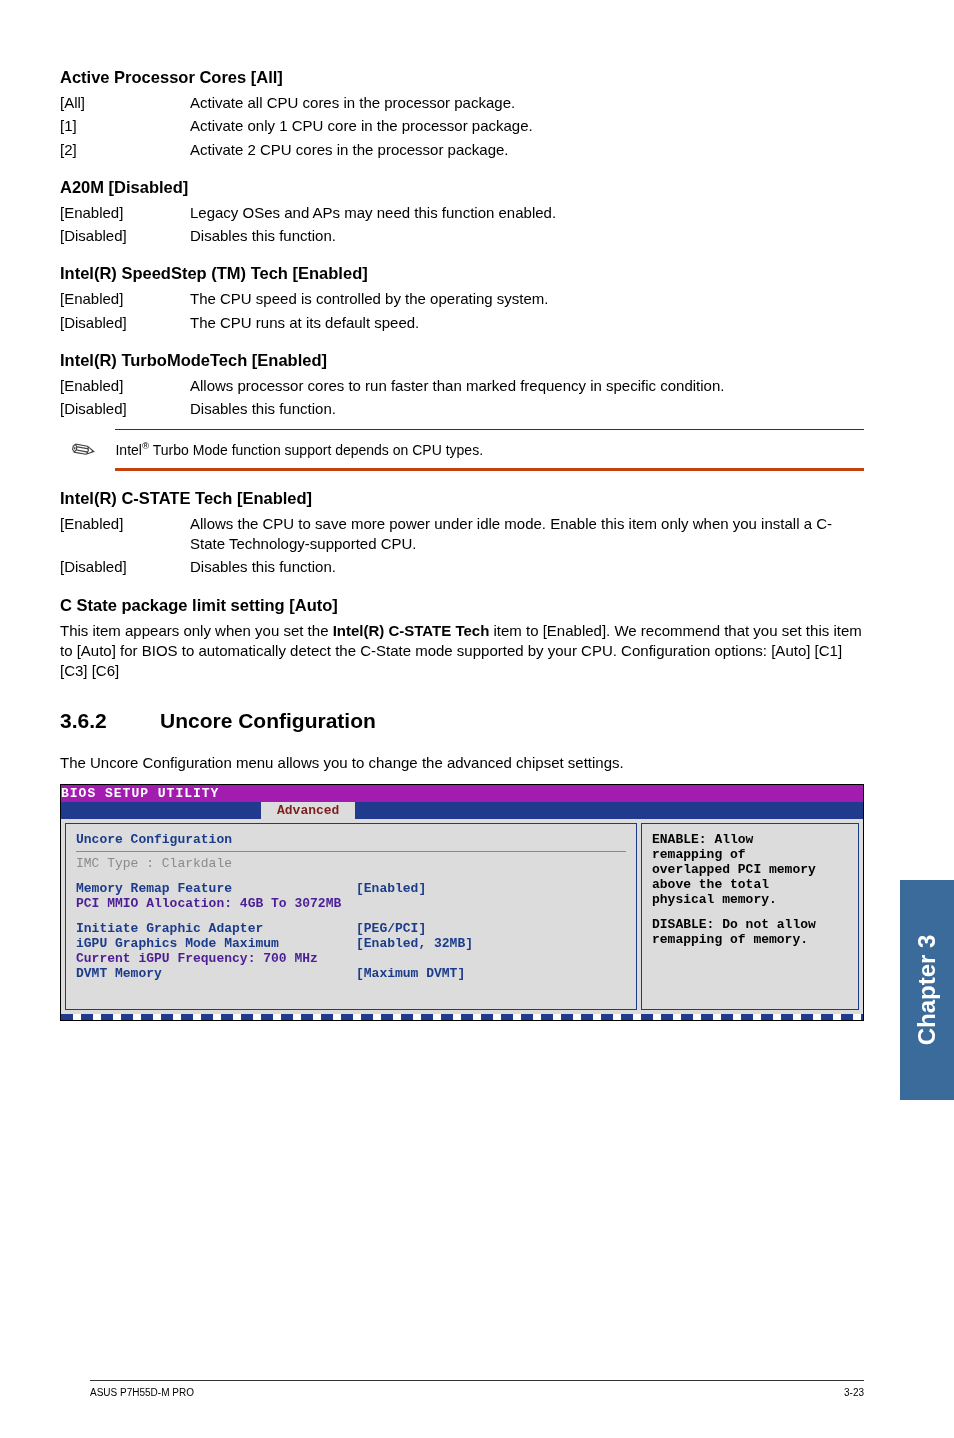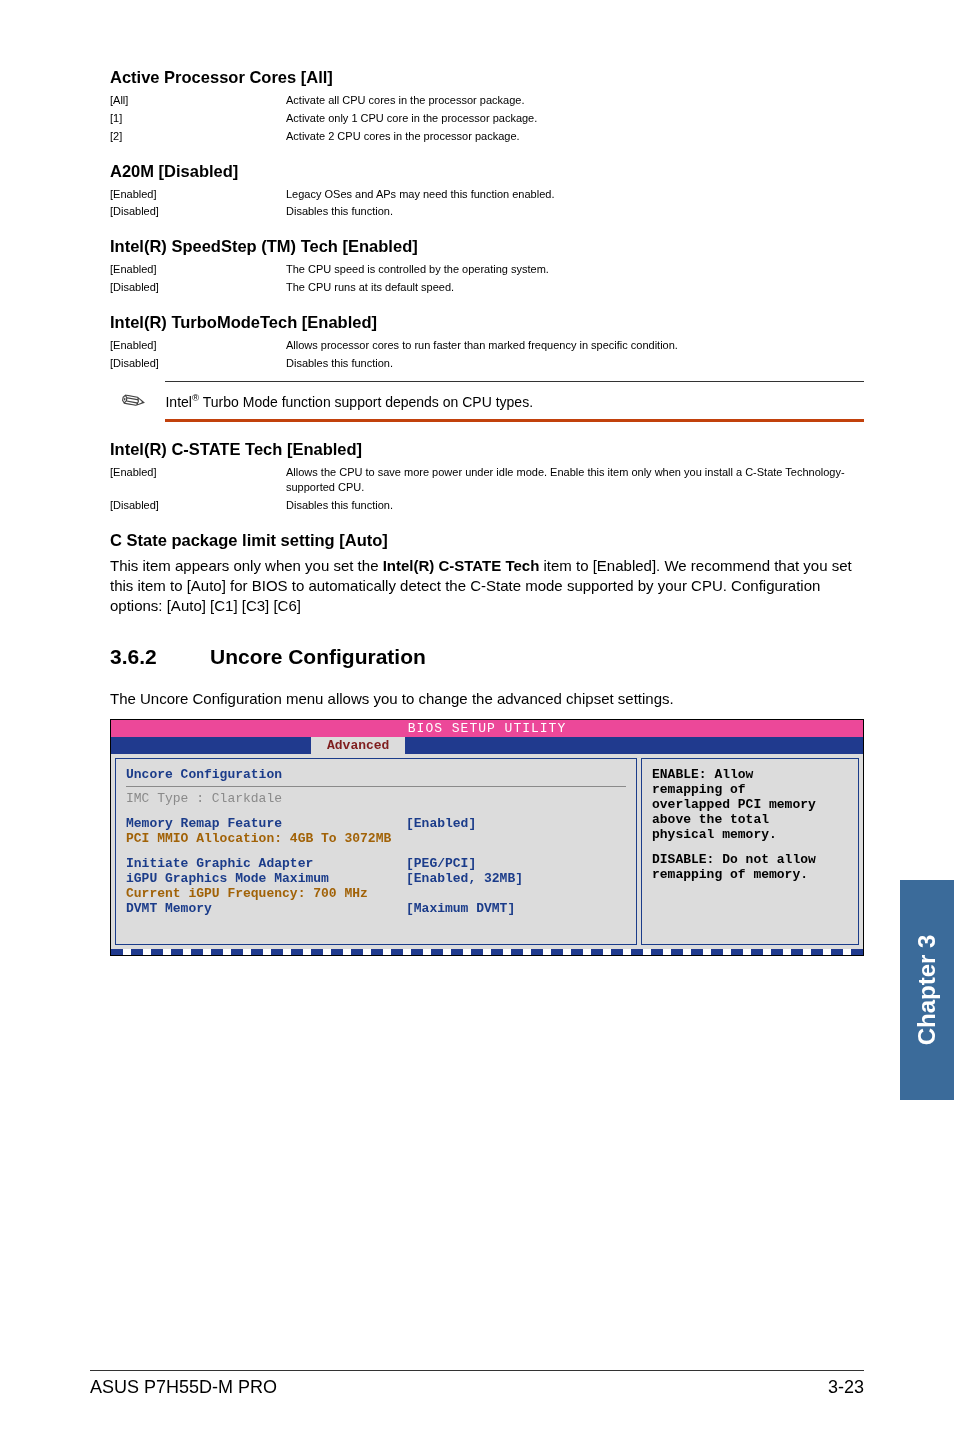--- a/index.html
+++ b/index.html
@@ -5,34 +5,33 @@
     * { margin: 0; padding: 0; box-sizing: border-box; }
     body {
       font-family: Arial, Helvetica, sans-serif;
       background: #fff;
       width: 954px;
       height: 1438px;
       position: relative;
       color: #000;
     }
     .content {
-      padding: 50px 90px 0 110px;
+      padding: 50px 90px 0 60px;
     }
     .section-heading {
       font-size: 16.5px;
       font-weight: bold;
       margin-top: 18px;
       margin-bottom: 6px;
     }
     .def-item {
       display: flex;
-      font-size: 11px;
+      font-size: 15px;
       margin-bottom: 3px;
       line-height: 1.35;
-      gap: 46px;
     }
     .def-term {
       width: 130px;
       flex-shrink: 0;
     }
     .def-desc {
       flex: 1;
     }
     .note-row {
       display: flex;
@@ -65,24 +64,23 @@
       margin-bottom: 20px;
     }
     .h2-num .num { display: inline-block; width: 100px; }
     .bios-box {
       margin-top: 10px;
       border: 1px solid #000;
       font-family: "Courier New", monospace;
       font-size: 13px;
     }
     .bios-titlebar {
-      background: #ec4899;
+      background: #a21caf;
       color: #fff;
-      text-align: center;
-      font-weight: normal;
+      font-weight: bold;
       letter-spacing: 1px;
       padding: 1px 0;
     }
     .bios-tabbar {
       background: #203a8e;
       padding: 0 0 0 200px;
     }
     .bios-tab {
       display: inline-block;
       background: #dcdcdc;
@@ -120,21 +118,21 @@
       border-top: 1px solid #8a8a8a;
       padding-top: 4px;
       margin-top: 2px;
     }
     .bios-row {
       display: flex;
       color: #1b3c8a;
       font-weight: bold;
     }
     .bios-row .lbl { width: 280px; }
-    .bios-row.dimrow { color: #a16207; font-weight: bold; align-items: center; }
+    .bios-row.dimrow { color: #4c1d95; font-weight: bold; align-items: center; }
     .bios-spacer { height: 10px; }
     .bios-bottom {
       height: 6px;
       background: repeating-linear-gradient(90deg, #203a8e 0 12px, transparent 12px 20px);
     }
     .side-tab {
       position: absolute;
       right: 0;
       top: 880px;
       width: 54px;
@@ -153,21 +151,21 @@
     }
     .footer {
       position: absolute;
       bottom: 40px;
       left: 90px;
       right: 90px;
       display: flex;
       justify-content: space-between;
       border-top: 1px solid #333;
       padding-top: 6px;
-      font-size: 18px;
+      font-size: 10px;
     }
     sup { font-size: 0.7em; }
   </style>
 </head>
 <body>
 
 <div class="content">
 
   <div class="section-heading">Active Processor Cores [All]</div>
   <div class="def-item">

